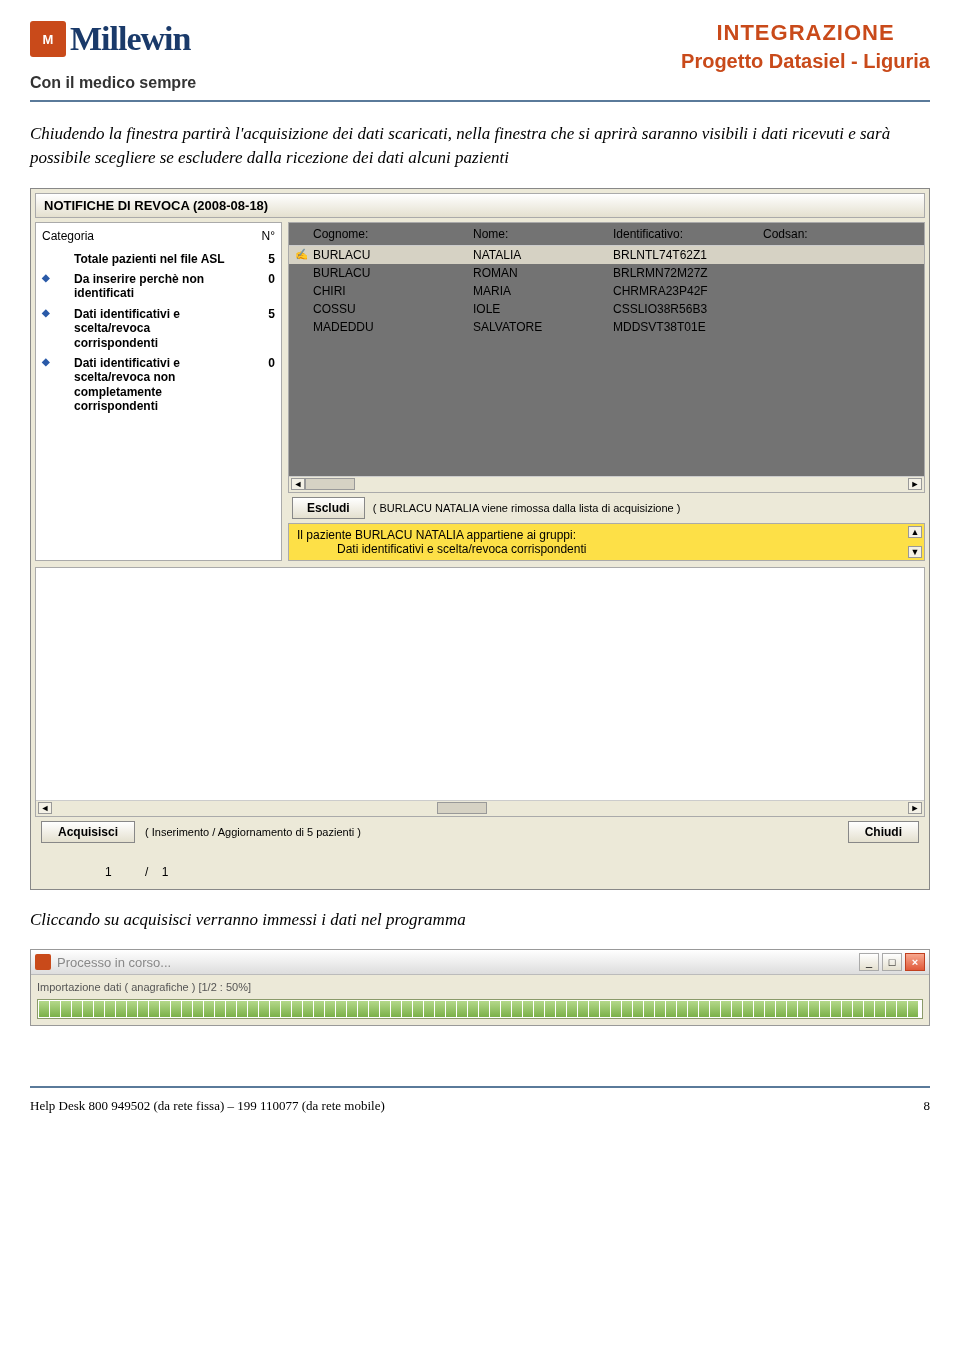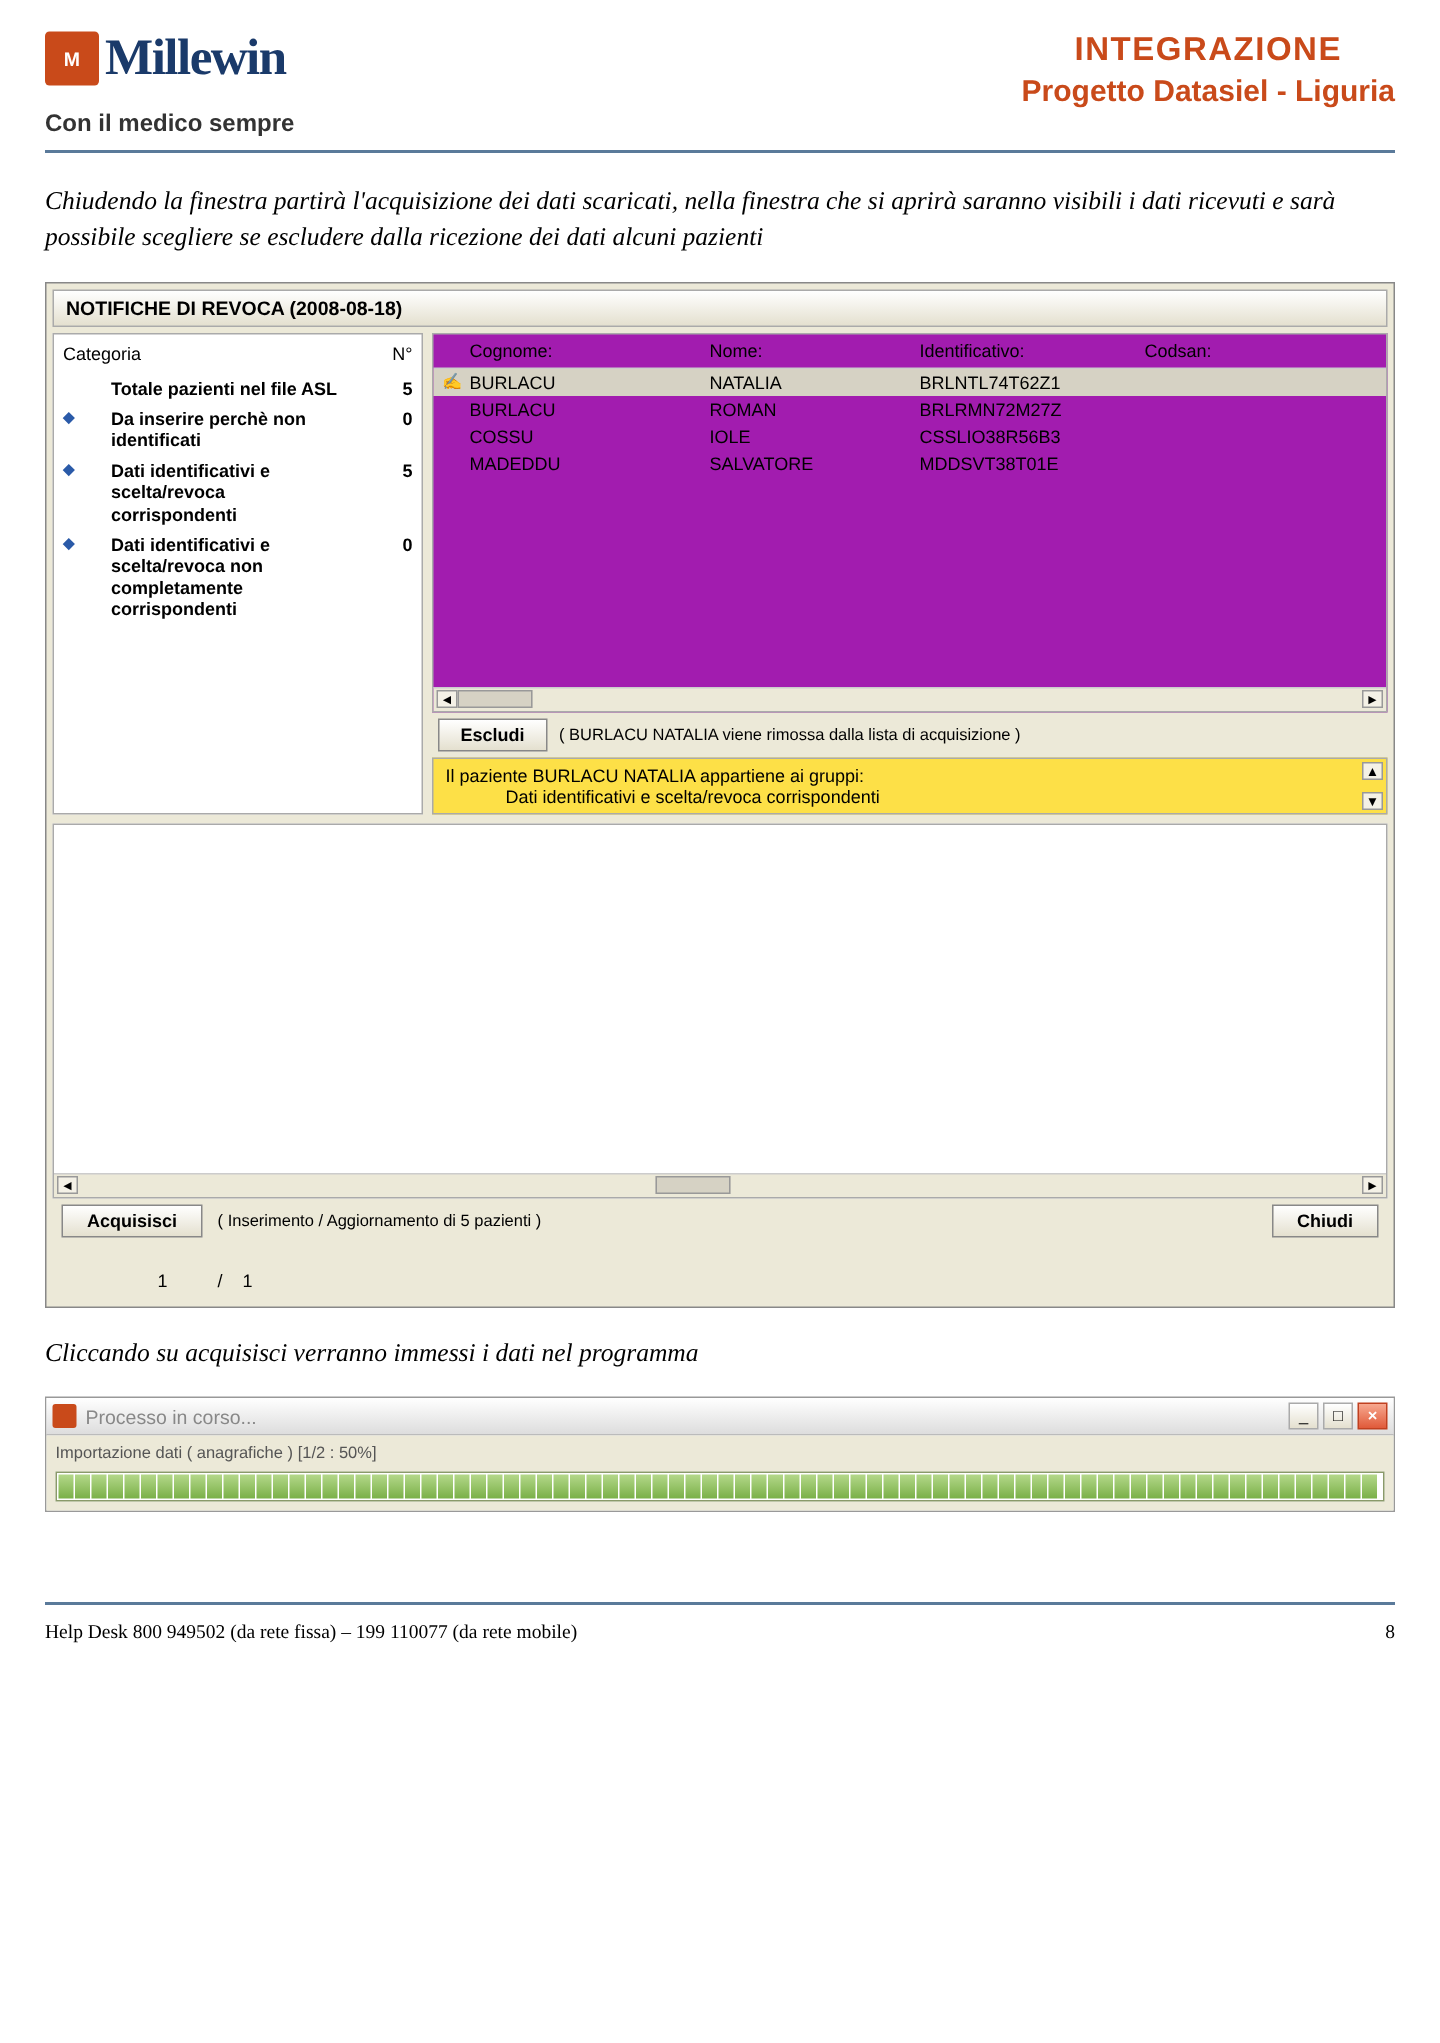--- a/index.html
+++ b/index.html
@@ -19,21 +19,21 @@
   .sc-title { background: linear-gradient(#fff,#e4e0cf); border: 1px solid #aaa; padding: 4px 8px; font-weight: bold; font-size: 13px; margin-bottom: 4px; }
   .sc-body { display: flex; gap: 6px; }
   .sc-left { width: 247px; background: #fff; border: 1px solid #aaa; padding: 6px; }
   .sc-left-head { display: flex; justify-content: space-between; font-size: 12px; margin-bottom: 6px; }
   .cat-row { display: flex; align-items: flex-start; font-size: 12px; padding: 3px 0; }
   .cat-row.bold { font-weight: bold; gap: 20px; }
   .cat-bullet { width: 12px; color: #2a5aa8; font-size: 10px; }
   .cat-label { flex: 1; padding-right: 6px; line-height: 1.2; }
   .cat-num { width: 18px; text-align: right; }
   .sc-right { flex: 1; display: flex; flex-direction: column; gap: 4px; }
-  .patient-box { background: #a21caf; border: 1px solid #aaa; }
+  .patient-box { background: #737373; border: 1px solid #aaa; }
   .patient-head { display: flex; font-size: 12px; border-bottom: 1px solid #ccc; }
   .patient-head div { padding: 4px 6px; }
   .col-cognome { width: 160px; }
   .col-nome { width: 140px; }
   .col-id { width: 150px; }
   .col-codsan { flex: 1; }
   .patient-rows { font-size: 12px; }
   .patient-row { display: flex; }
   .patient-row.sel { background: #d6d2c4; }
   .patient-row div { padding: 2px 6px; white-space: nowrap; overflow: hidden; }
@@ -137,20 +137,27 @@
               </div>
               <div class="patient-row">
                 <div class="icon-col"></div>
                 <div class="col-cognome">BURLACU</div>
                 <div class="col-nome">ROMAN</div>
                 <div class="col-id">BRLRMN72M27Z</div>
                 <div class="col-codsan"></div>
               </div>
               <div class="patient-row">
                 <div class="icon-col"></div>
+                <div class="col-cognome">CHIRI</div>
+                <div class="col-nome">MARIA</div>
+                <div class="col-id">CHRMRA23P42F</div>
+                <div class="col-codsan"></div>
+              </div>
+              <div class="patient-row">
+                <div class="icon-col"></div>
                 <div class="col-cognome">COSSU</div>
                 <div class="col-nome">IOLE</div>
                 <div class="col-id">CSSLIO38R56B3</div>
                 <div class="col-codsan"></div>
               </div>
               <div class="patient-row">
                 <div class="icon-col"></div>
                 <div class="col-cognome">MADEDDU</div>
                 <div class="col-nome">SALVATORE</div>
                 <div class="col-id">MDDSVT38T01E</div>

